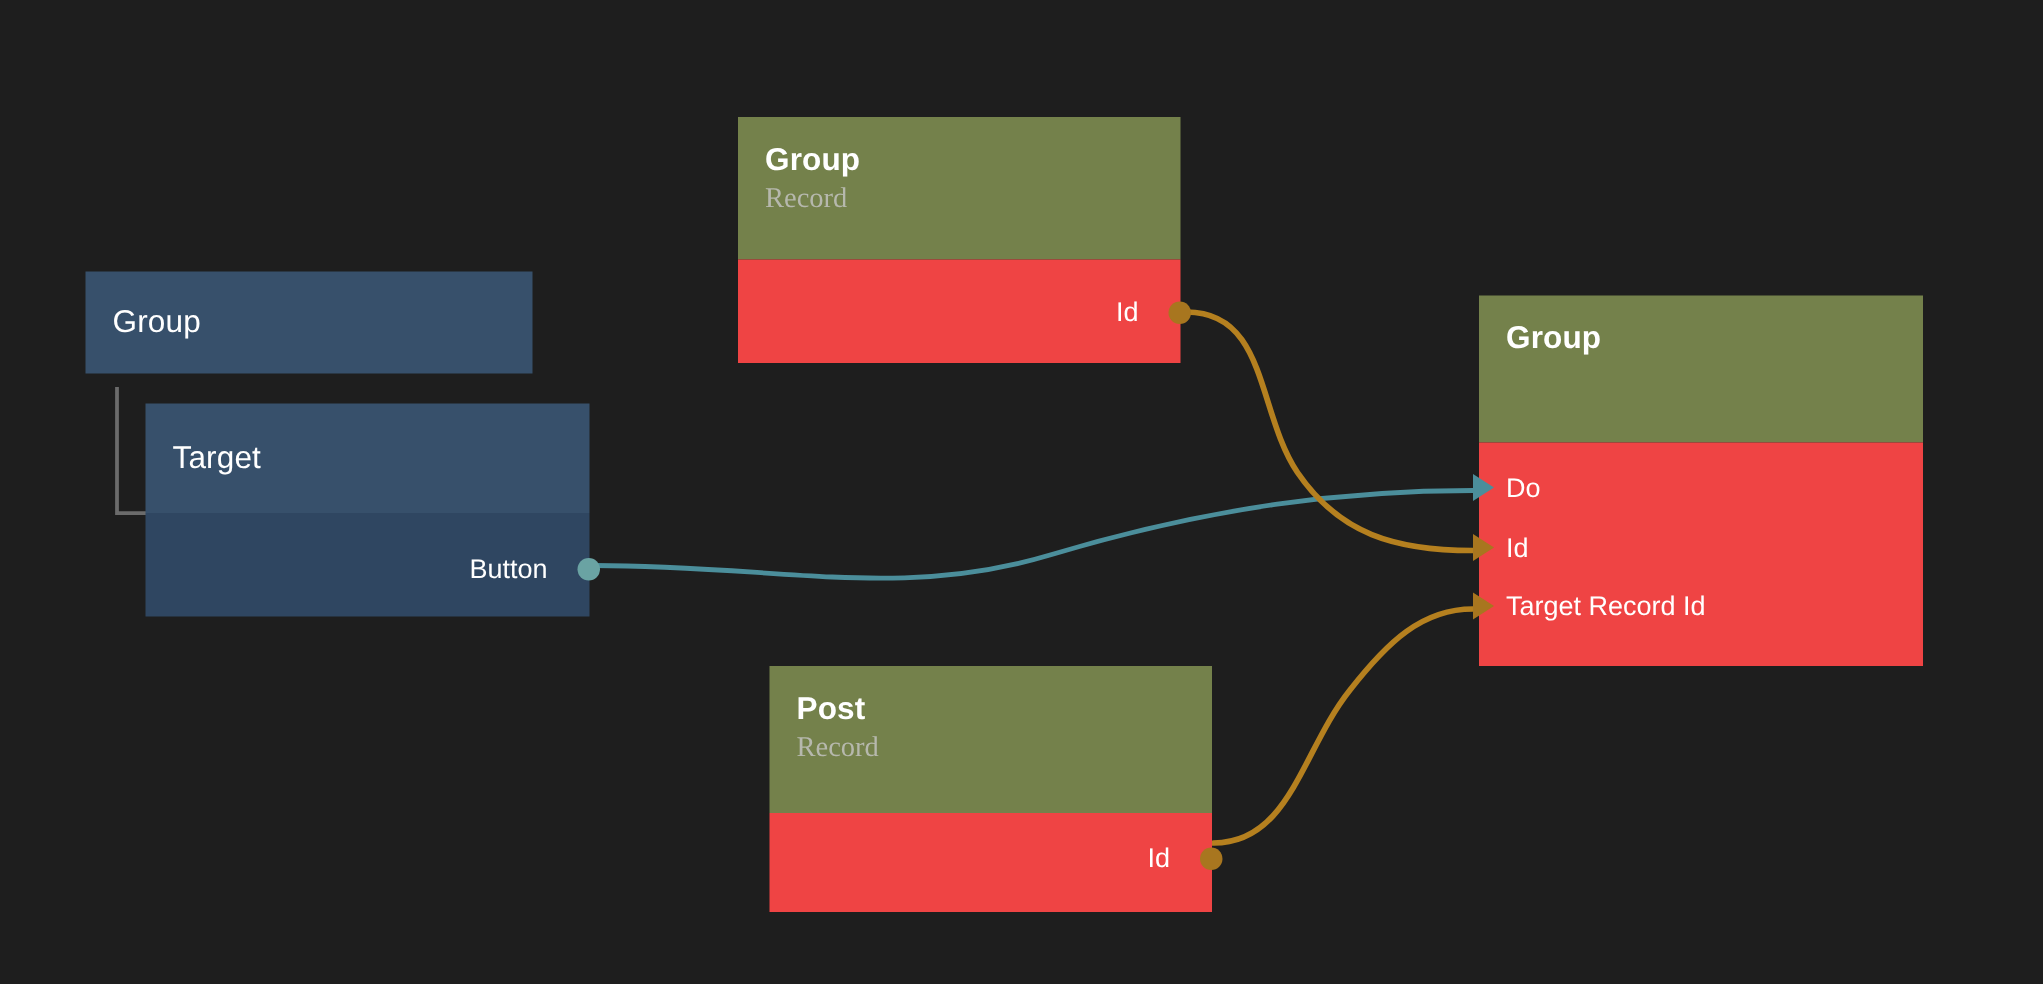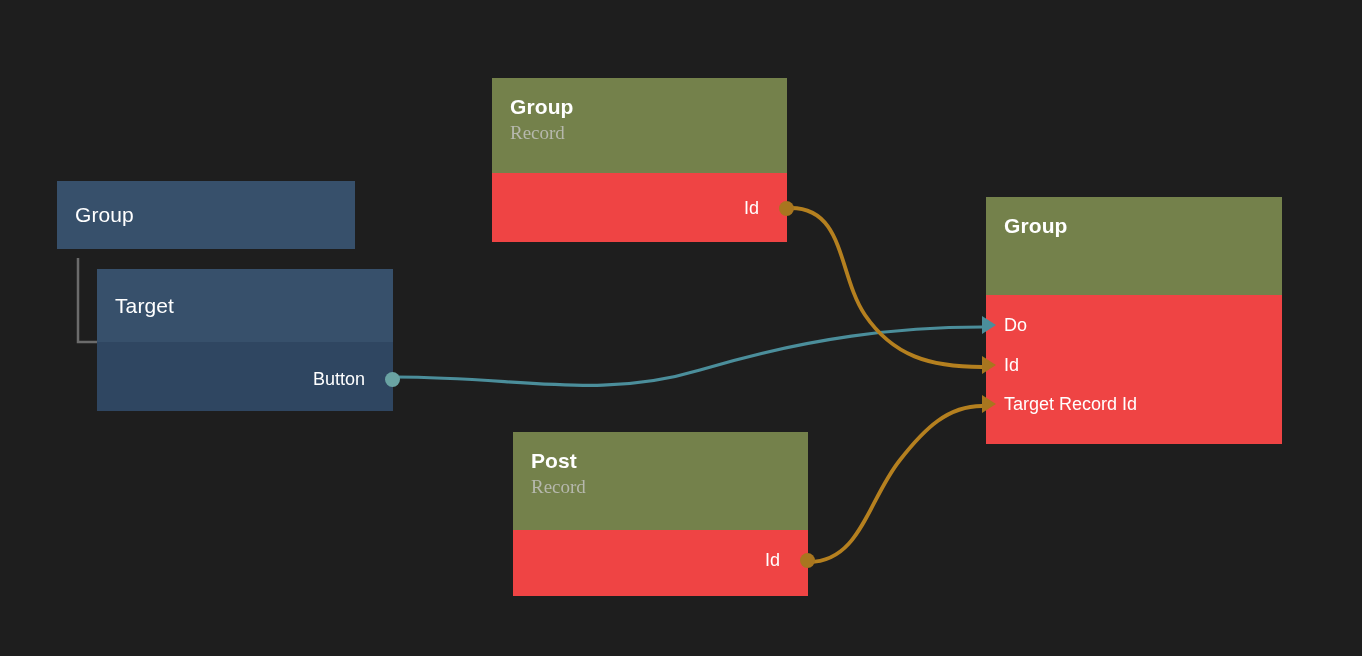--- a/index.html
+++ b/index.html
@@ -175,21 +175,21 @@
       <div class="node-subtitle">Record</div>
     </div>
     <div class="node-body" style="height:69px;">
       <div class="port-out" style="top:24px; right:18px;">
         <span class="port-label">Id</span>
         <span class="port-dot data" style="right:-25px;"></span>
       </div>
     </div>
   </div>
 
-  <div class="node node-green" style="left:513px; top:432px; width:295px; height:164px;">
+  <div class="node node-green" style="left:513px; top:444px; width:295px; height:164px;">
     <div class="node-header" style="height:98px;">
       <div class="node-title">Post</div>
       <div class="node-subtitle">Record</div>
     </div>
     <div class="node-body" style="height:66px;">
       <div class="port-out" style="top:19px; right:18px;">
         <span class="port-label">Id</span>
         <span class="port-dot data" style="right:-25px;"></span>
       </div>
     </div>

